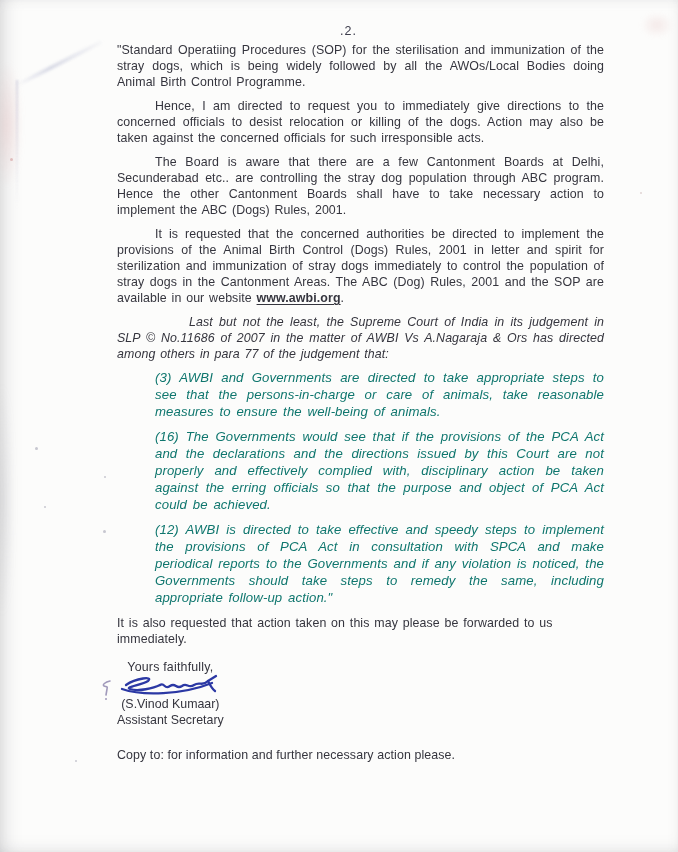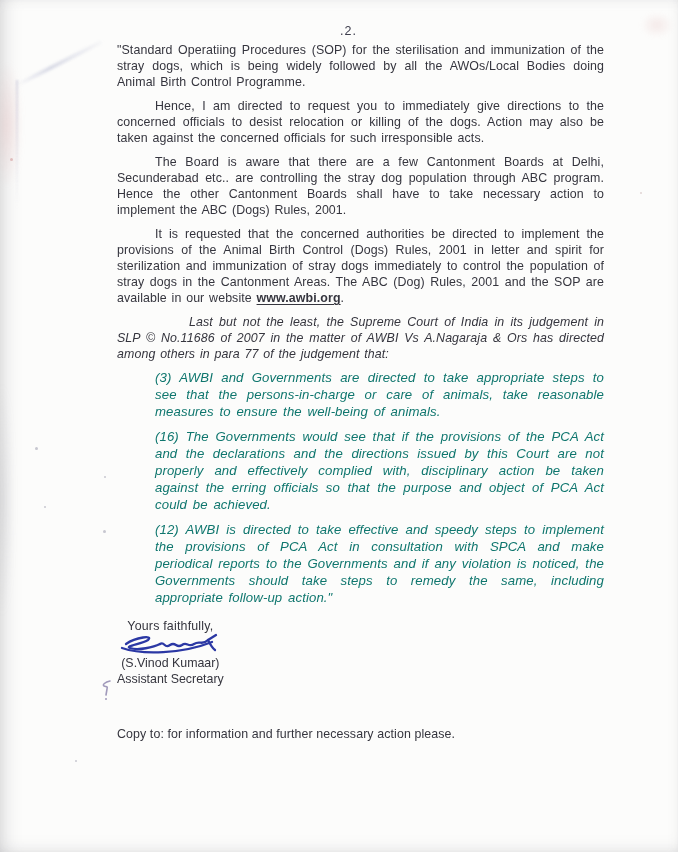--- a/index.html
+++ b/index.html
@@ -23,21 +23,21 @@
   .weblink{text-decoration:underline;text-underline-offset:2px;font-weight:bold;}
   p.quote{
     margin:2px 0 9px 38px;font-size:13.2px;line-height:16.8px;font-style:italic;
     text-align:justify;word-spacing:2px;letter-spacing:.1px;color:#0f766e;
   }
   p.closing{margin-top:4px;margin-bottom:0;text-align:left;}
   .sigrow{display:flex;justify-content:flex-start;margin:12px -10px 0 0;}
   .sigblock{text-align:center;font-size:12.4px;line-height:16px;}
   .sigblock .salutation{letter-spacing:.2px;}
   .scrawl{display:block;margin:-2px auto -3px auto;}
-  .copyto{margin-top:40px;font-size:12.4px;letter-spacing:.1px;}
+  .copyto{margin-top:20px;font-size:12.4px;letter-spacing:.1px;}
   
   .crease-line{position:absolute;left:16px;top:84px;width:96px;height:3px;
     background:linear-gradient(to right, rgba(150,155,190,0), rgba(150,155,190,.45) 40%, rgba(150,155,190,.06));
     transform:rotate(-27deg);transform-origin:left center;filter:blur(1.4px);}
   .crease-vert{position:absolute;left:16px;top:80px;width:2px;height:130px;
     background:linear-gradient(to bottom, rgba(160,160,195,.35), rgba(160,160,195,0));filter:blur(1px);}
   .smudge-pink{position:absolute;left:-8px;top:60px;width:30px;height:130px;border-radius:50%;
     background:radial-gradient(ellipse at center, rgba(222,165,165,.28), rgba(222,165,165,0) 70%);filter:blur(3px);}
   .smudge-pink2{position:absolute;right:4px;top:12px;width:34px;height:26px;border-radius:50%;
     background:radial-gradient(ellipse at center, rgba(220,170,170,.22), rgba(220,170,170,0) 70%);filter:blur(2px);}
@@ -83,20 +83,21 @@
     <p class="body ind1">The Board is aware that there are a few Cantonment Boards at Delhi, Secunderabad etc.. are controlling the stray dog population through ABC program. Hence the other Cantonment Boards shall have to take necessary action to implement the ABC (Dogs) Rules, 2001.</p>
 
     <p class="body ind1"><span>It is requested that the concerned authorities be directed to implement the provisions of the Animal Birth Control (Dogs) Rules, 2001 in letter and spirit for sterilization and immunization of stray dogs immediately to control the population of stray dogs in the Cantonment Areas. The ABC (Dog) Rules, 2001 and the SOP are available in our website </span><span class="weblink">www.awbi.org</span><span>.</span></p>
 
     <p class="body ind2">Last but not the least, the Supreme Court of India in its judgement in SLP © No.11686 of 2007 in the matter of AWBI Vs A.Nagaraja &amp; Ors has directed among others in para 77 of the judgement that:</p>
 
     <p class="quote">(3) AWBI and Governments are directed to take appropriate steps to see that the persons-in-charge or care of animals, take reasonable measures to ensure the well-being of animals.</p>
     <p class="quote">(16) The Governments would see that if the provisions of the PCA Act and the declarations and the directions issued by this Court are not properly and effectively complied with, disciplinary action be taken against the erring officials so that the purpose and object of PCA Act could be achieved.</p>
     <p class="quote">(12) AWBI is directed to take effective and speedy steps to implement the provisions of PCA Act in consultation with SPCA and make periodical reports to the Governments and if any violation is noticed, the Governments should take steps to remedy the same, including appropriate follow-up action."</p>
 
+    <p class="body closing">It is also requested that action taken on this may please be forwarded to us immediately.</p>
 
     <div class="sigrow">
       <div class="sigblock">
         <div class="salutation">Yours faithfully,</div>
         <svg class="scrawl" width="100" height="26" viewBox="0 0 100 26">
           <g fill="none" stroke="#2b38a4" stroke-width="2.3" stroke-linecap="round" stroke-linejoin="round">
             <path d="M6,12 C16,5 34,3 28,8 C22,12 4,14 10,16 C18,19 34,15 40,12"></path>
             <path d="M40,12 C45,9 44,17 50,13 C56,9 56,17 62,13 C67,9 68,16 74,12 C80,8 82,14 88,8 L96,3"></path>
             <path d="M2,16 C22,23 62,22 92,10"></path>
             <path d="M88,8 C90,12 92,16 95,18"></path>

